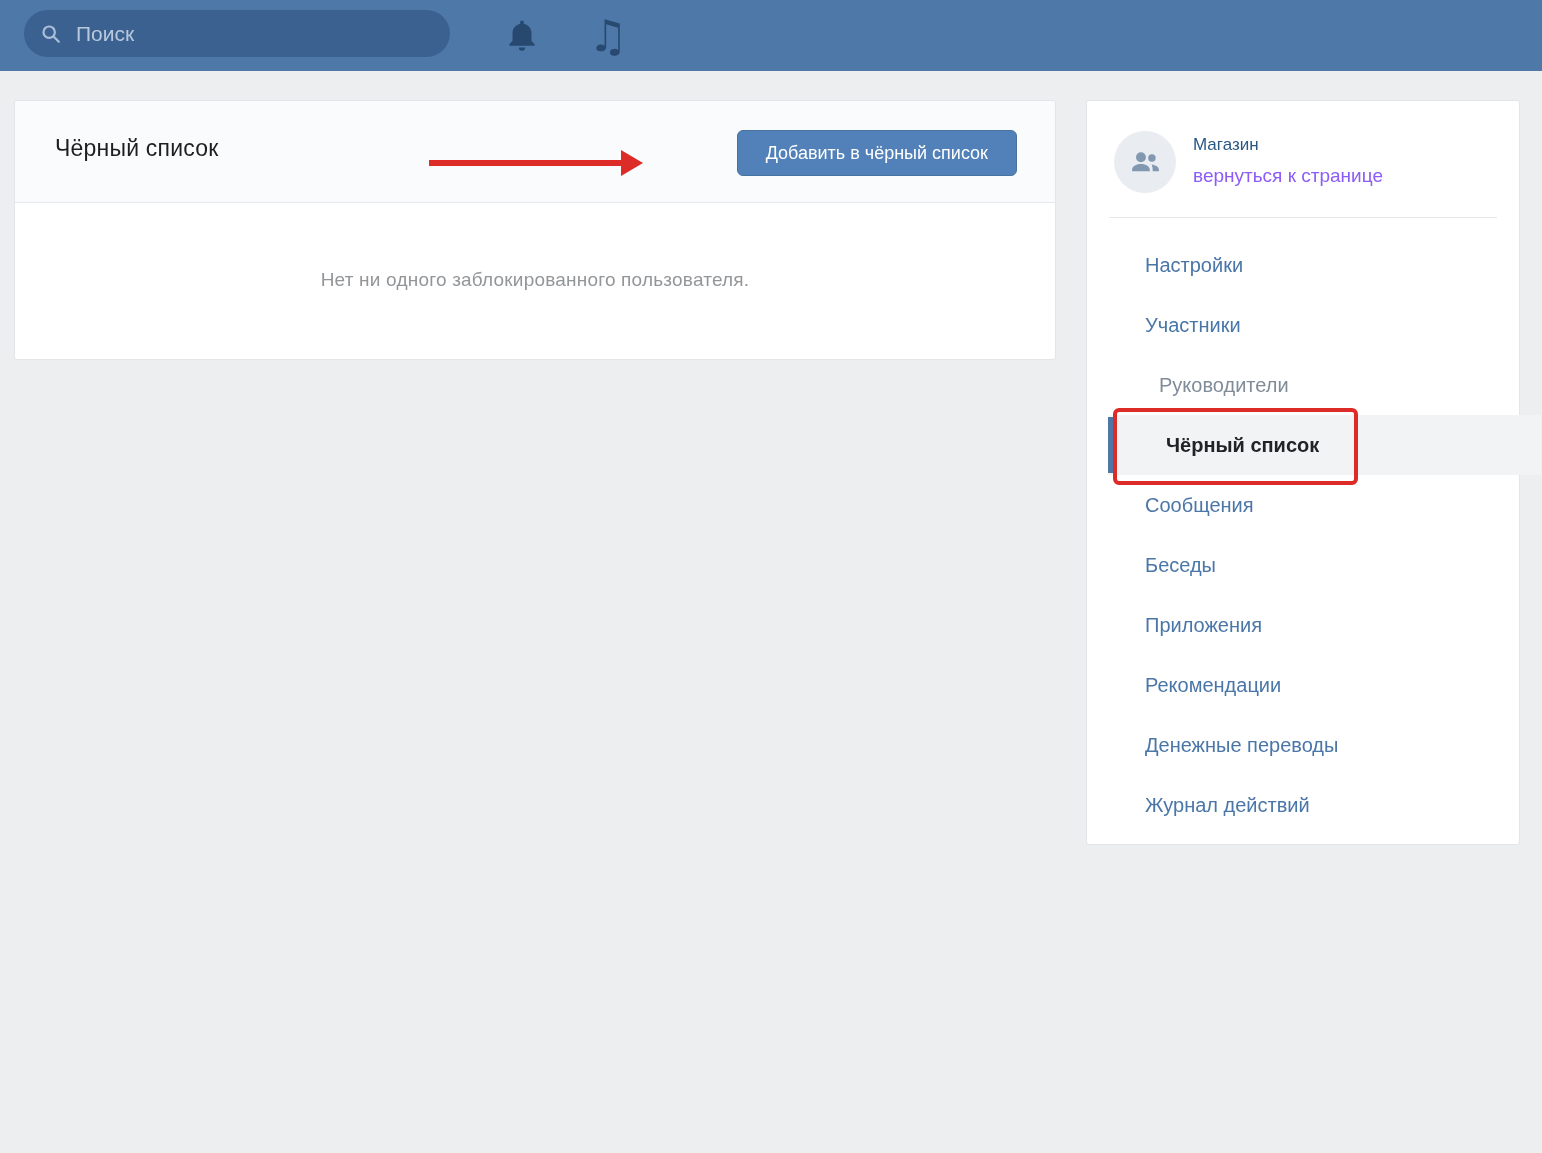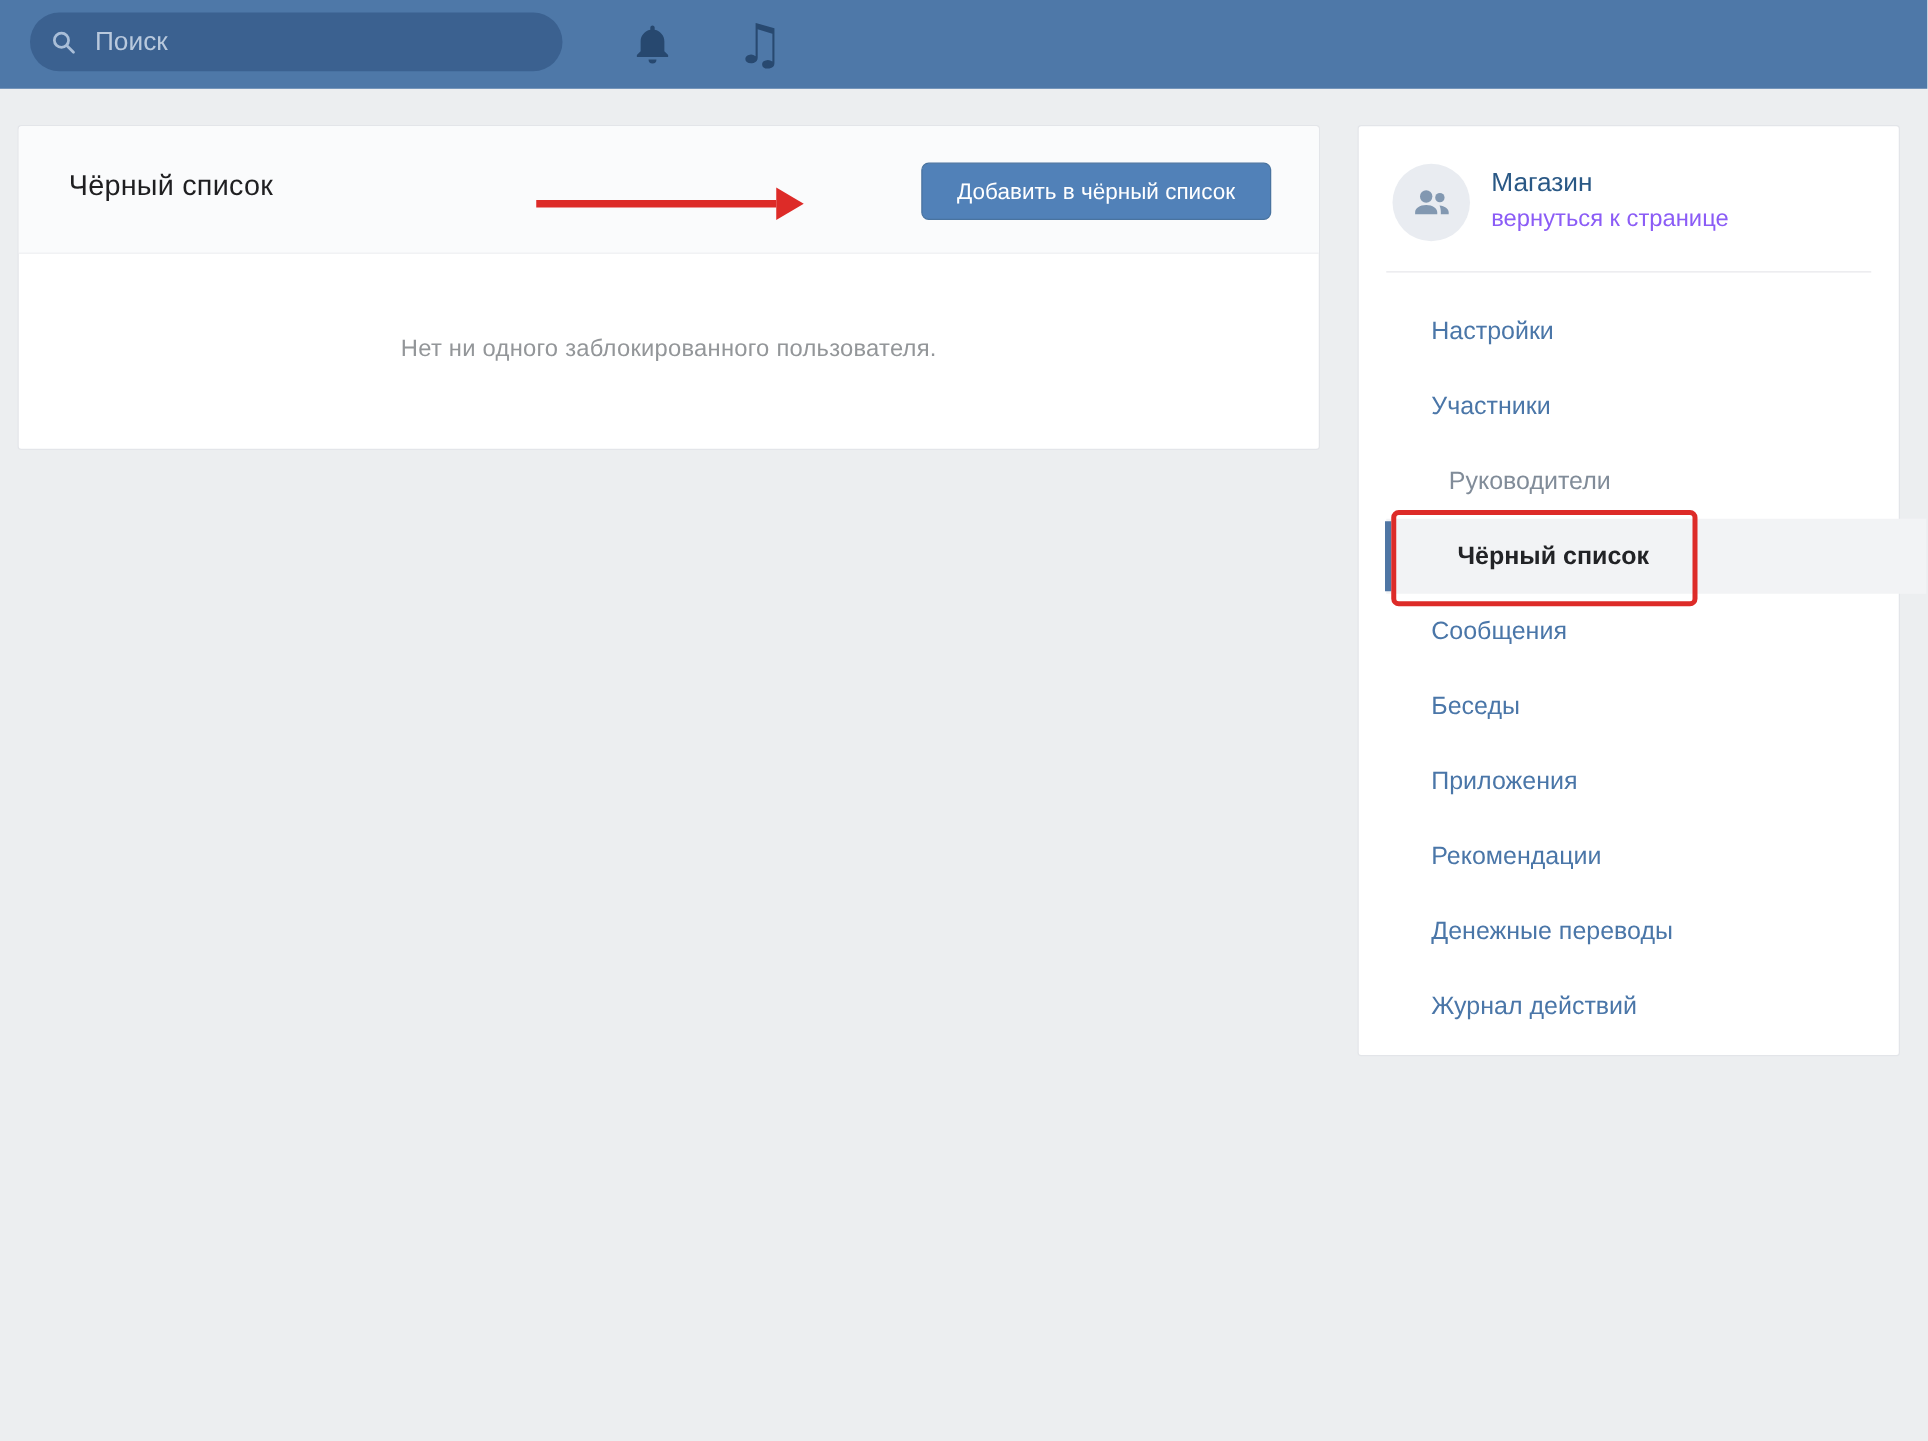--- a/index.html
+++ b/index.html
@@ -82,21 +82,21 @@
   .community{
     position:relative;height:116px;cursor:pointer;
   }
   .avatar{
     position:absolute;left:27px;top:30px;width:62px;height:62px;
     border-radius:50%;background:#e9ecf1;
     display:flex;align-items:center;justify-content:center;
   }
   .community-name{
     position:absolute;left:106px;top:34px;
-    font-size:21px;font-weight:500;color:#2a5885;
+    font-size:17px;font-weight:500;color:#2a5885;
   }
   .community-back{
     position:absolute;left:106px;top:64px;
     font-size:19px;color:#8b5cf6;
   }
   .side-divider{
     position:absolute;left:22px;right:22px;top:116px;height:0;
     border-top:1px solid #e7e8ec;
   }
   .menu{position:absolute;left:4px;top:134px;width:100%;padding-left:18px;}

